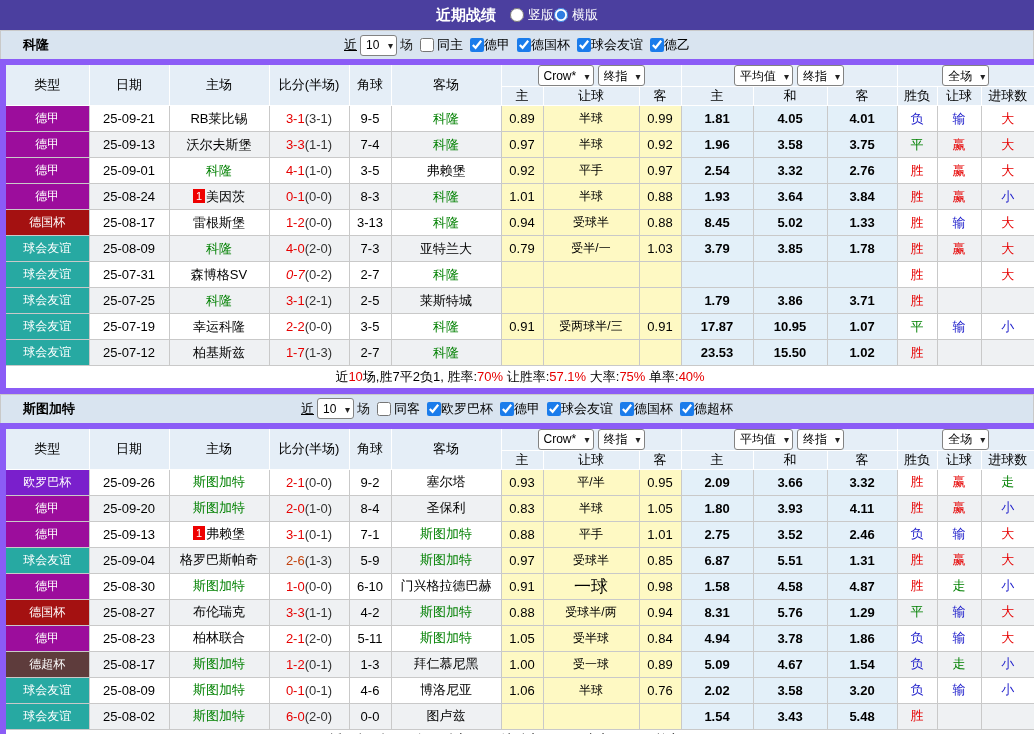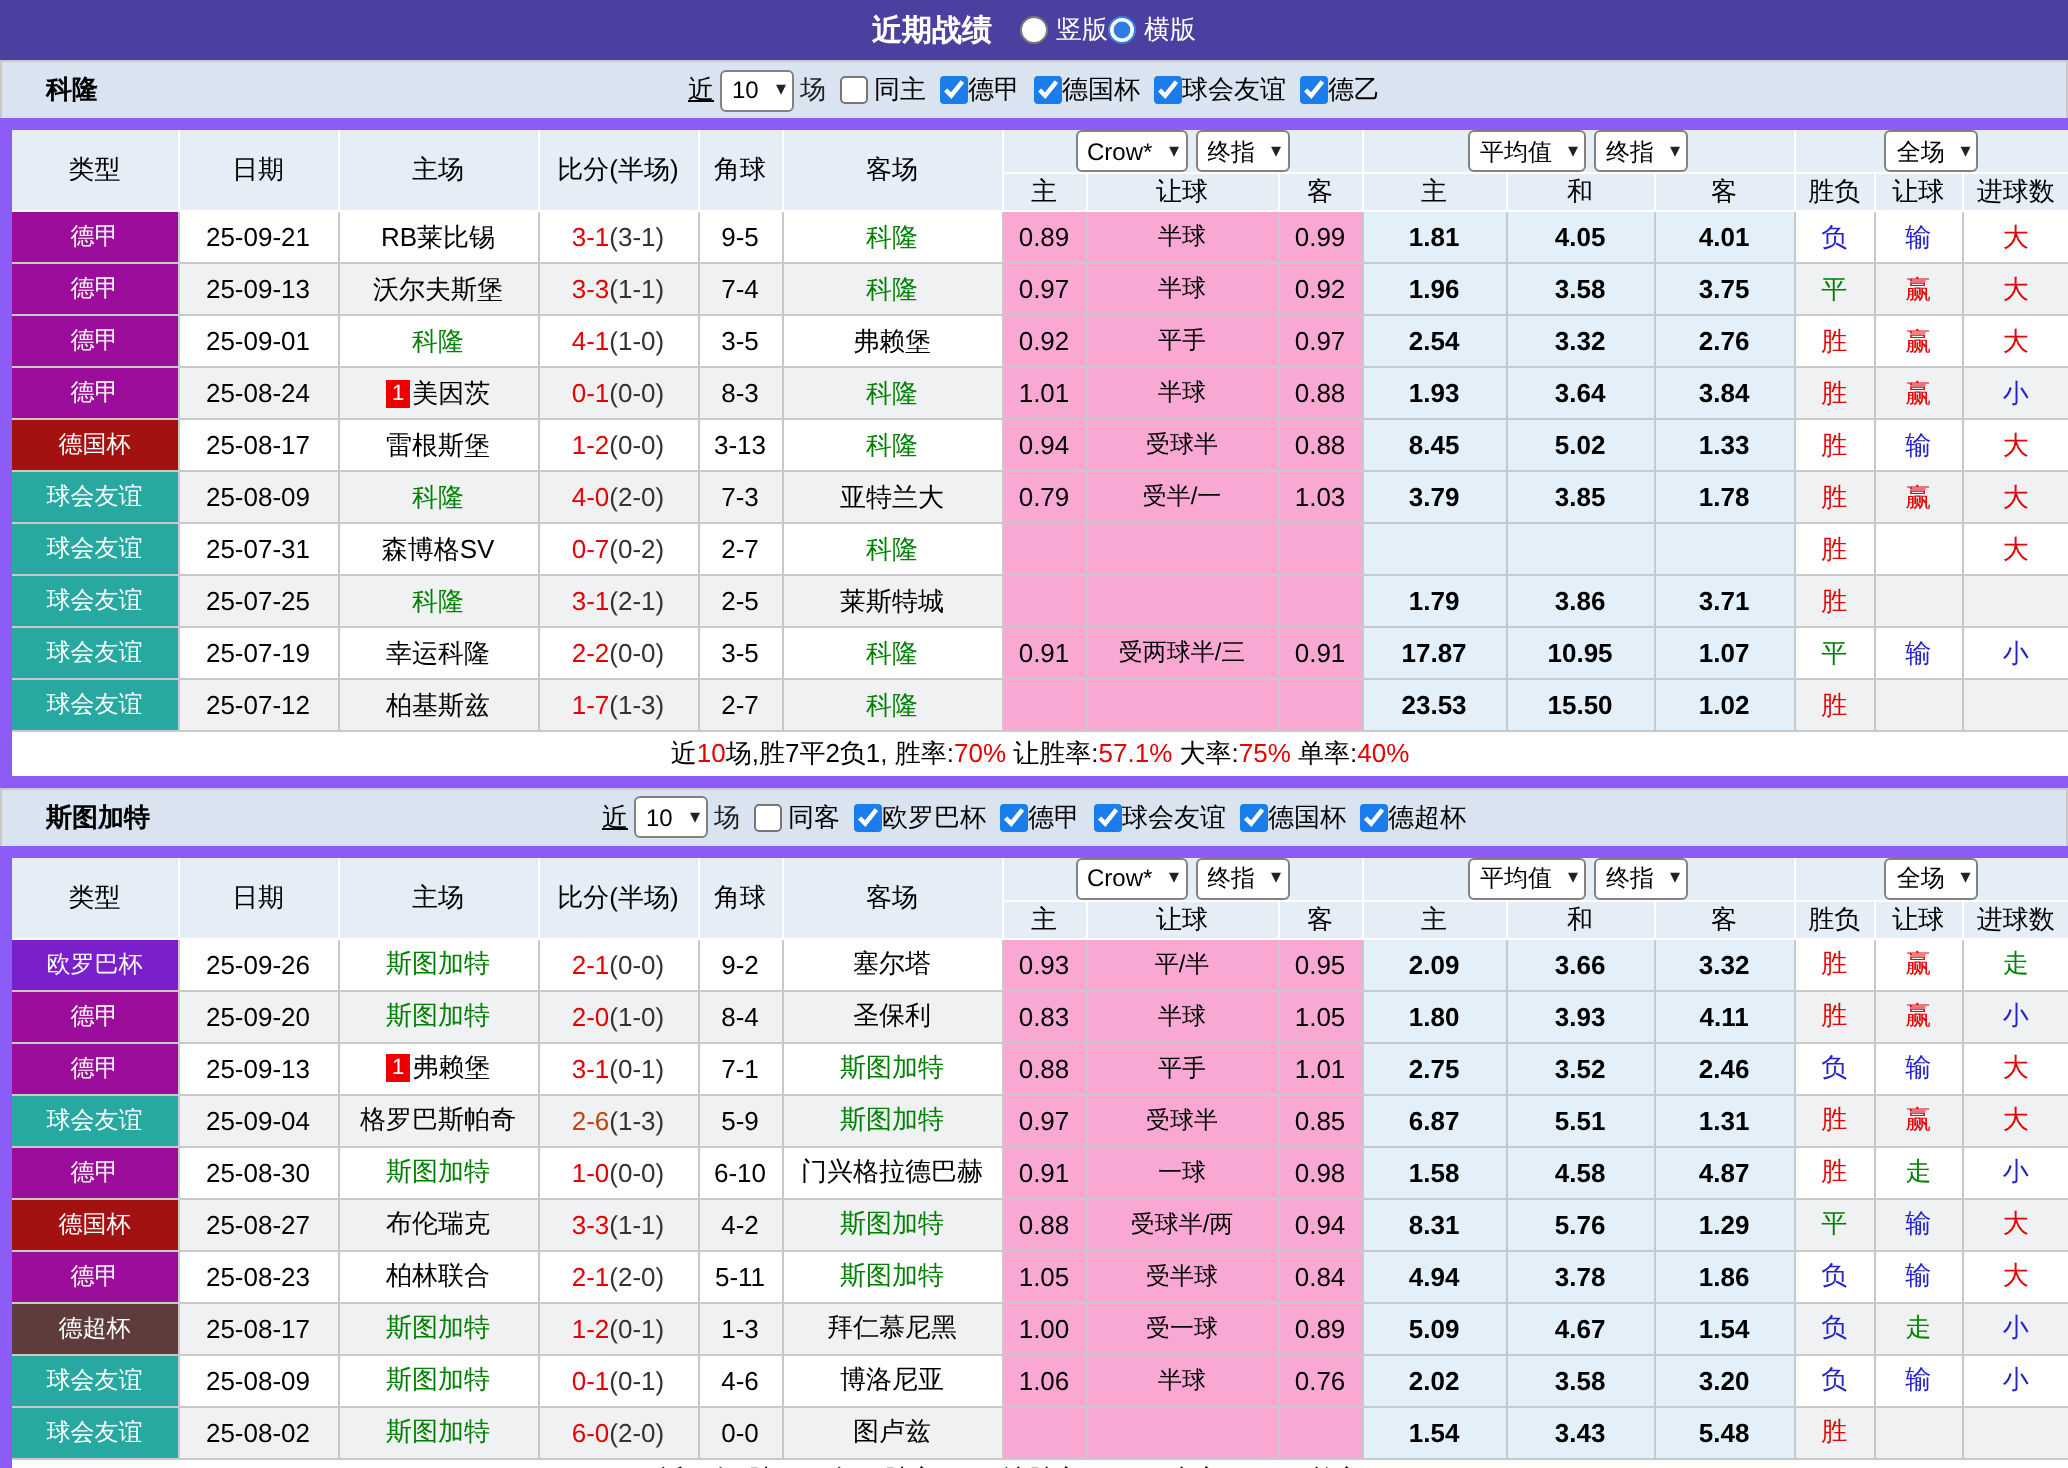--- a/index.html
+++ b/index.html
@@ -38,21 +38,21 @@
     padding:1px 16px 1px 5px; height:21px;
   }
   
   table { border-collapse:collapse; table-layout:fixed; width:1034px; background:#fff; border:6px solid #8b5cf6; }
   th, td { border:1px solid #C9C9C9; text-align:center; padding:0 1px; overflow:hidden; white-space:nowrap; }
   thead th { background:#E5EEF7; border:1px solid #FFFFFF; font-weight:normal; color:#000; font-size:13px; }
   thead tr.sel-row th { height:24px; }
   thead tr.sub-row th { height:17px; }
   .th-group { display:flex; align-items:center; justify-content:center; gap:4px; }
   tbody td { height:26px; font-size:13px; color:#000; }
-  tbody td.c-odds { background:#f9a8d4; }
+  tbody td.c-odds { background:#fef9c3; }
   tbody td.c-avg  { background:#E3F0F9;font-weight:bold; }
   tbody tr.even td.c-plain { background:#EFF1F3; }
   td.c-type { color:#fff; font-size:12px; }
   .card {
     display:inline-block; background:#EE0000; color:#fff;
     font-size:11px; line-height:14px; padding:0 3px; margin-right:1px; vertical-align:1px;
   }
   tr.summary td { height:25px; background:#fff; color:#000; }
   .t-red  { color:#E60000; }
 </style>
@@ -256,21 +256,21 @@
             <td class="c-avg">3.85</td>
             <td class="c-avg">1.78</td>
             <td class="c-plain" style="color: rgb(230, 0, 0);">胜</td>
             <td class="c-plain" style="color: rgb(230, 0, 0);">赢</td>
             <td class="c-plain" style="color: rgb(230, 0, 0);">大</td>
           </tr>
           <tr class="odd">
             <td class="c-type" style="background: rgb(39, 169, 162);">球会友谊</td>
             <td class="c-plain">25-07-31</td>
             <td class="c-plain"><span>森博格SV</span></td>
-            <td class="c-plain"><span style="color: rgb(230, 0, 0);">0-7</span><span style="color: rgb(51, 51, 51);">(0-2)</span></td>
+            <td class="c-plain"><span style="color: rgb(230, 0, 0); font-style: italic;">0-7</span><span style="color: rgb(51, 51, 51);">(0-2)</span></td>
             <td class="c-plain">2-7</td>
             <td class="c-plain"><span style="color: rgb(0, 128, 0);">科隆</span></td>
             <td class="c-odds"></td>
             <td class="c-odds" style="font-size: 12px;"></td>
             <td class="c-odds"></td>
             <td class="c-avg"></td>
             <td class="c-avg"></td>
             <td class="c-avg"></td>
             <td class="c-plain" style="color: rgb(230, 0, 0);">胜</td>
             <td class="c-plain"></td>
@@ -492,21 +492,21 @@
             <td class="c-plain" style="color: rgb(230, 0, 0);">大</td>
           </tr>
           <tr class="odd">
             <td class="c-type" style="background: rgb(156, 13, 156);">德甲</td>
             <td class="c-plain">25-08-30</td>
             <td class="c-plain"><span style="color: rgb(0, 128, 0);">斯图加特</span></td>
             <td class="c-plain"><span style="color: rgb(230, 0, 0);">1-0</span><span style="color: rgb(51, 51, 51);">(0-0)</span></td>
             <td class="c-plain">6-10</td>
             <td class="c-plain"><span>门兴格拉德巴赫</span></td>
             <td class="c-odds">0.91</td>
-            <td class="c-odds" style="font-size: 12px;">一球</td>
+            <td class="c-odds" style="font-size: 17px;">一球</td>
             <td class="c-odds">0.98</td>
             <td class="c-avg">1.58</td>
             <td class="c-avg">4.58</td>
             <td class="c-avg">4.87</td>
             <td class="c-plain" style="color: rgb(230, 0, 0);">胜</td>
             <td class="c-plain" style="color: rgb(0, 128, 0);">走</td>
             <td class="c-plain" style="color: rgb(35, 35, 204);">小</td>
           </tr>
           <tr class="even">
             <td class="c-type" style="background: rgb(164, 17, 17);">德国杯</td>

